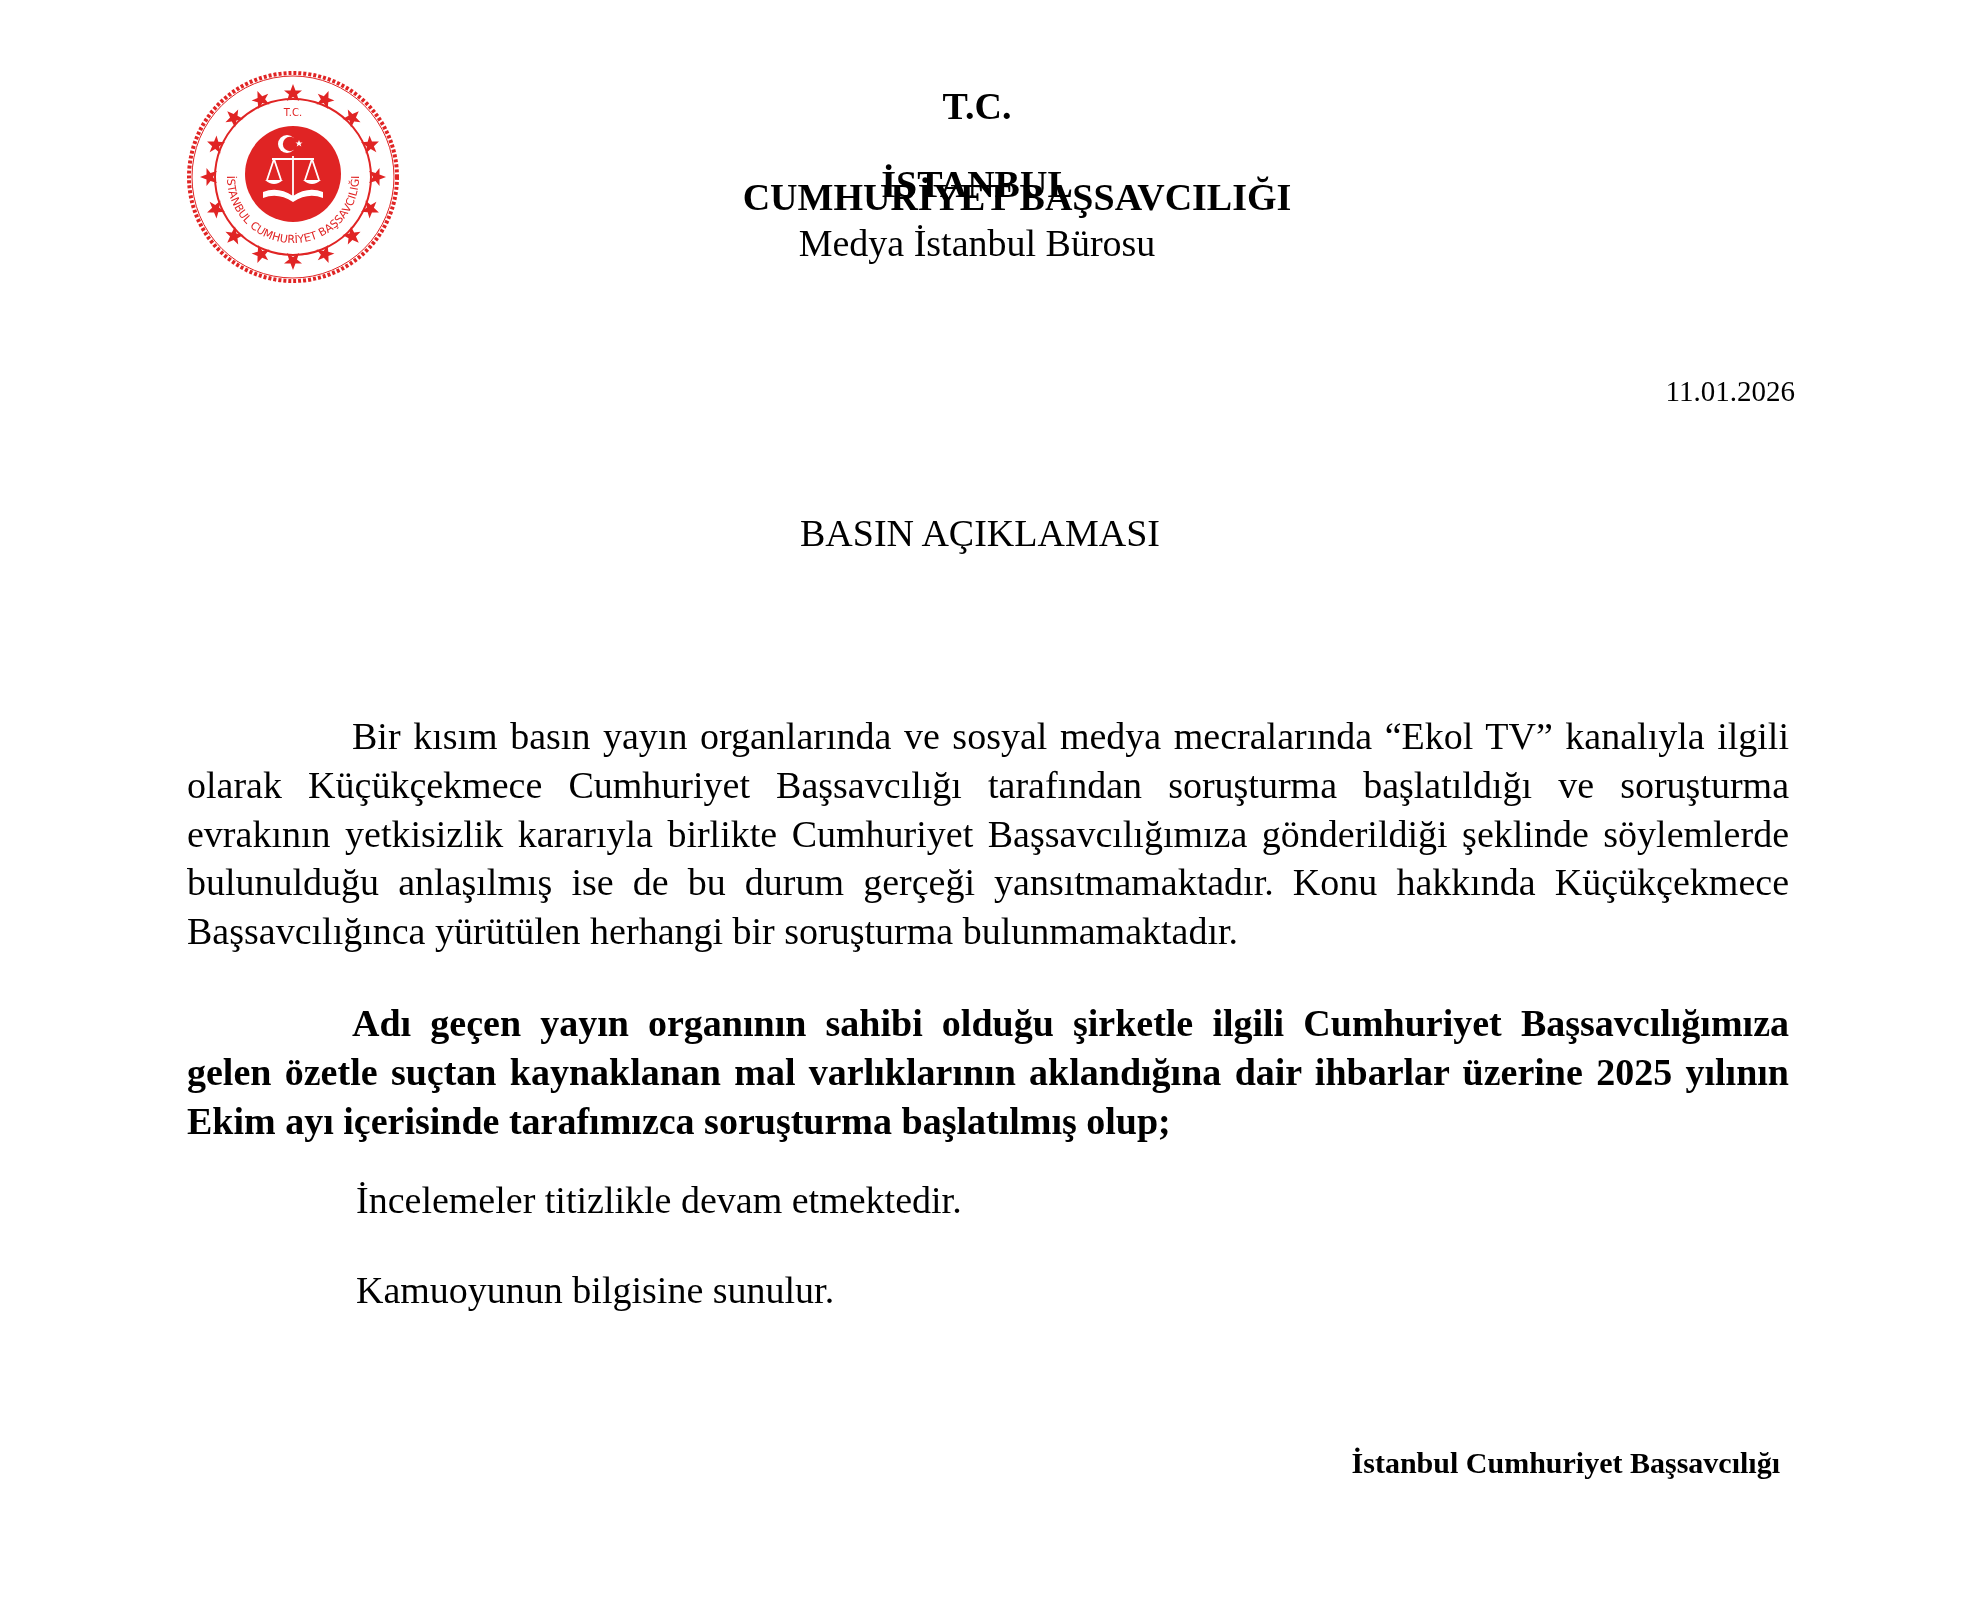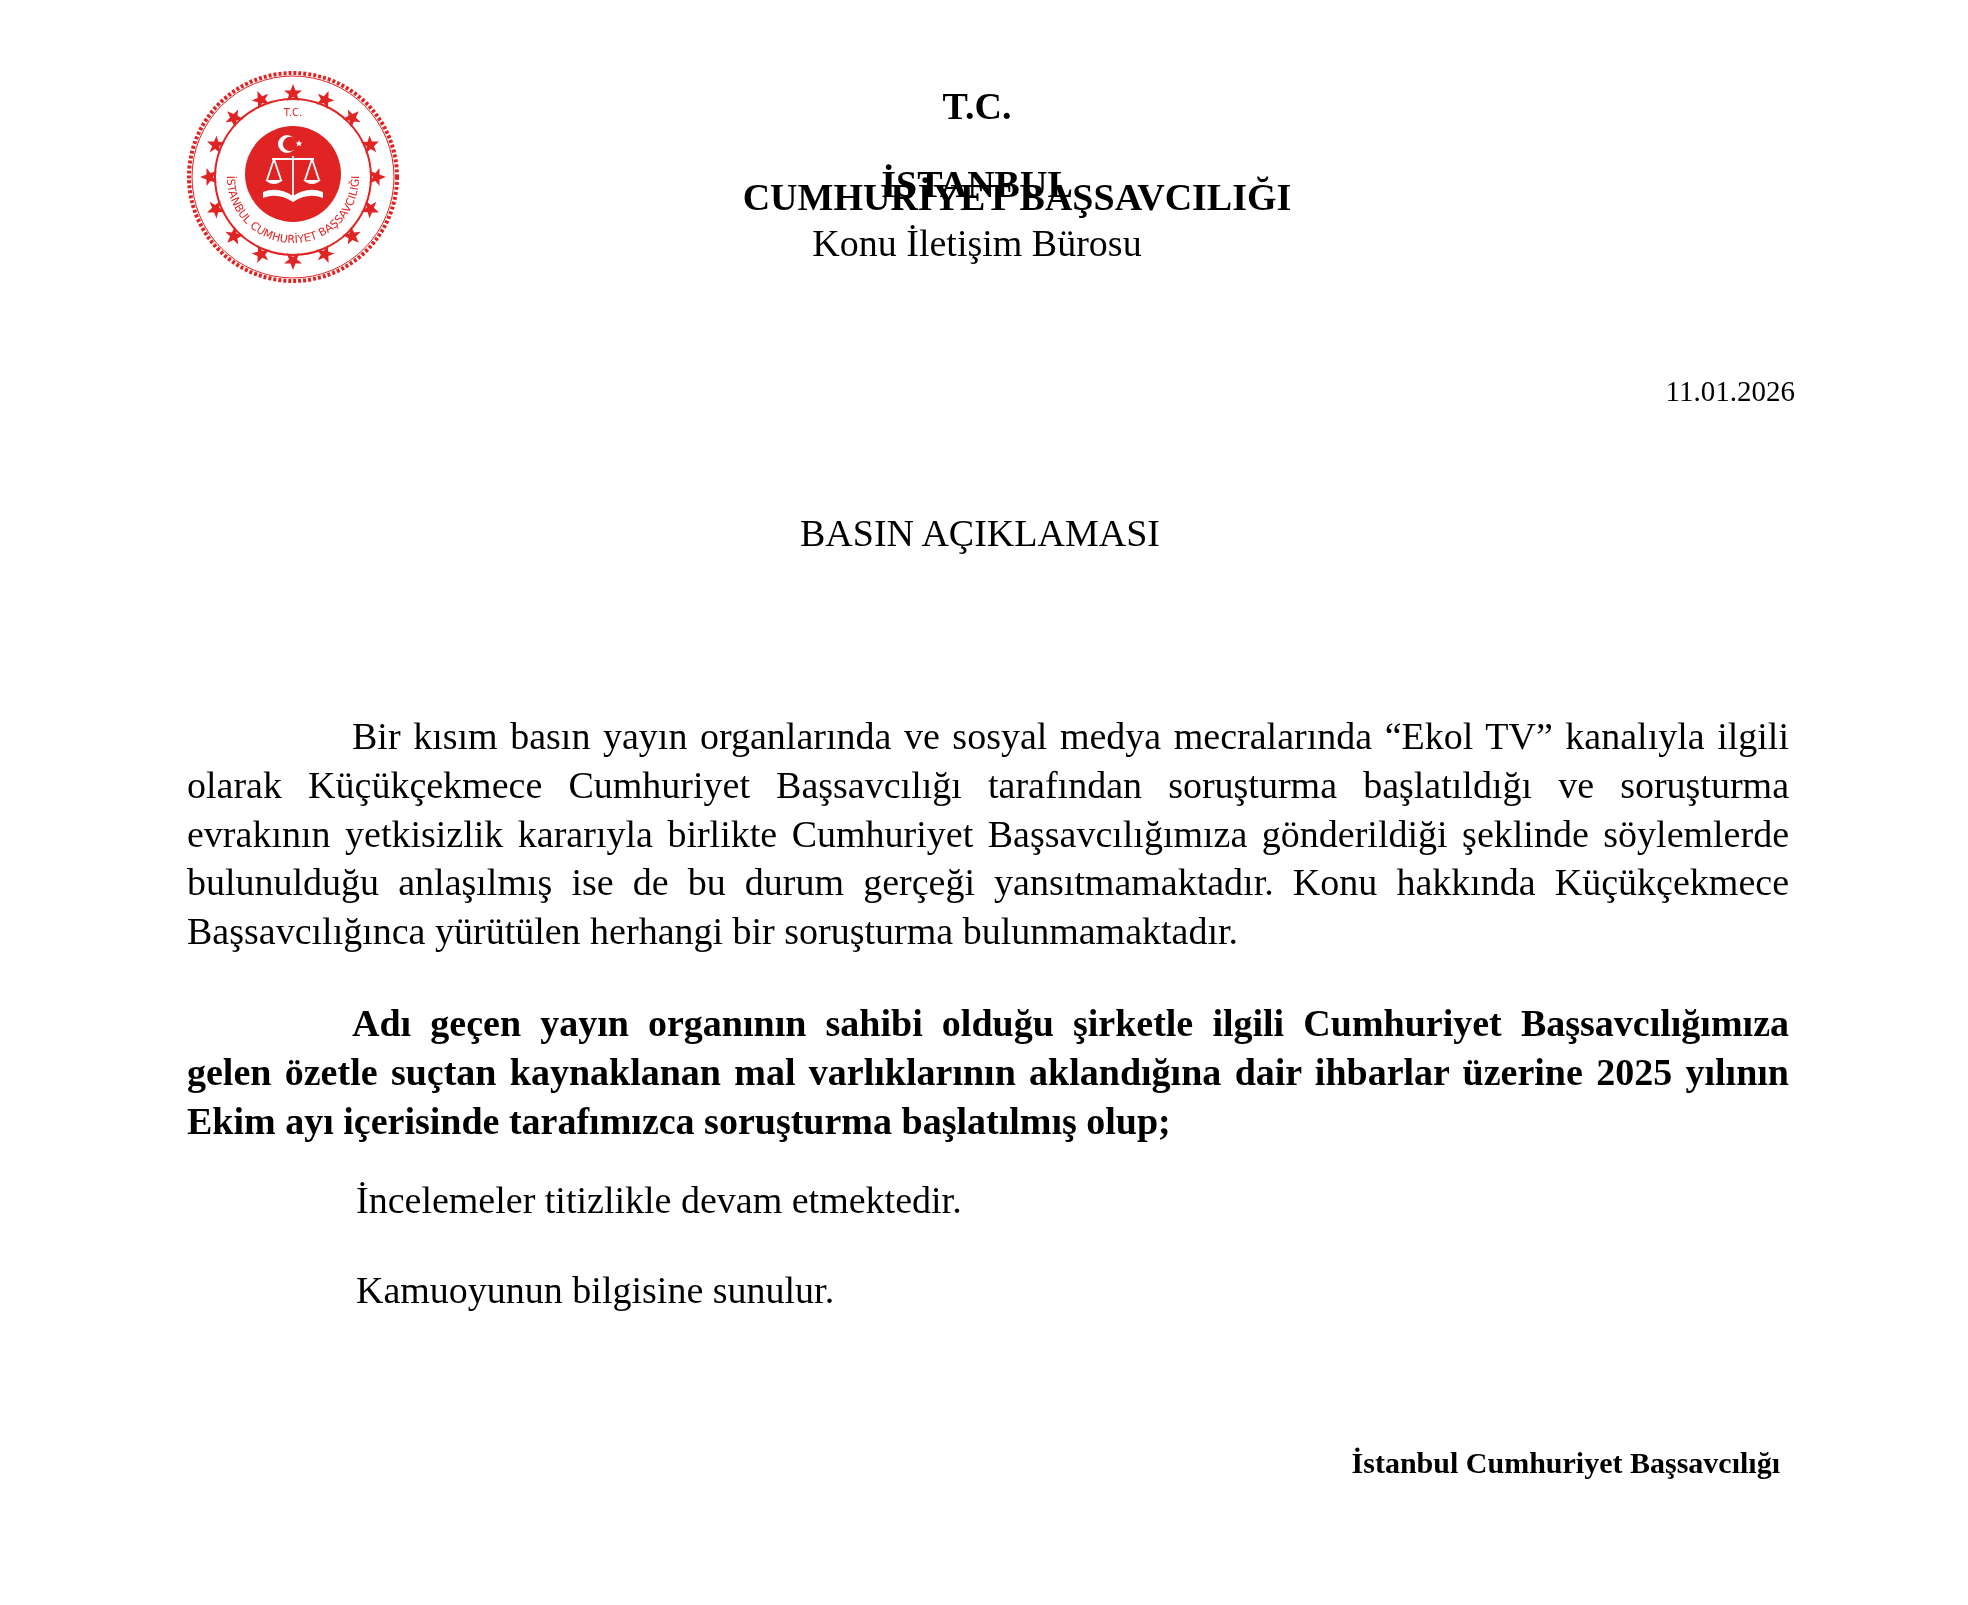--- a/index.html
+++ b/index.html
@@ -72,21 +72,21 @@
     <path d="M79 110 Q88 118 97 110 Z" fill="#ffffff"></path>
     <path d="M117 110 Q126 118 135 110 Z" fill="#ffffff"></path>
 
     <path d="M77 122 Q92 116 107 126 Q122 116 137 122 L137 128 Q122 122 107 132 Q92 122 77 128 Z" fill="#ffffff"></path>
   </svg>
 </div>
 
 <div class="hdr hdr-bold" style="top:87px;">T.C.</div>
 <div class="hdr hdr-bold" style="top:133px;margin-top:32px;">İSTANBUL</div>
 <div class="hdr hdr-bold" style="top:178px;padding-left:40px;">CUMHURİYET BAŞSAVCILIĞI</div>
-<div class="hdr hdr-sub" style="top:224px;">Konu İletişim Bürosu</div>
+<div class="hdr hdr-sub" style="top:224px;">Medya İstanbul Bürosu</div>
 
 <div class="date" style="top:377px;">11.01.2026</div>
 
 <div class="title" style="top:514px;">BASIN AÇIKLAMASI</div>
 
 <p class="para" style="top:700px;">Bir kısım basın yayın organlarında ve sosyal medya mecralarında “Ekol TV” kanalıyla ilgili olarak Küçükçekmece Cumhuriyet Başsavcılığı tarafından soruşturma başlatıldığı ve soruşturma evrakının yetkisizlik kararıyla birlikte Cumhuriyet Başsavcılığımıza gönderildiği şeklinde söylemlerde bulunulduğu anlaşılmış ise de bu durum gerçeği yansıtmamaktadır. Konu hakkında Küçükçekmece Başsavcılığınca yürütülen herhangi bir soruşturma bulunmamaktadır.</p>
 <p class="para" style="top:987px;font-weight:bold;"> Adı geçen yayın organının sahibi olduğu şirketle ilgili Cumhuriyet Başsavcılığımıza gelen özetle suçtan kaynaklanan mal varlıklarının aklandığına dair ihbarlar üzerine 2025 yılının Ekim ayı içerisinde tarafımızca soruşturma başlatılmış olup;</p>
 <div class="line" style="top:1181px;">İncelemeler titizlikle devam etmektedir.</div>
 <div class="line" style="top:1271px;">Kamuoyunun bilgisine sunulur.</div>
 

